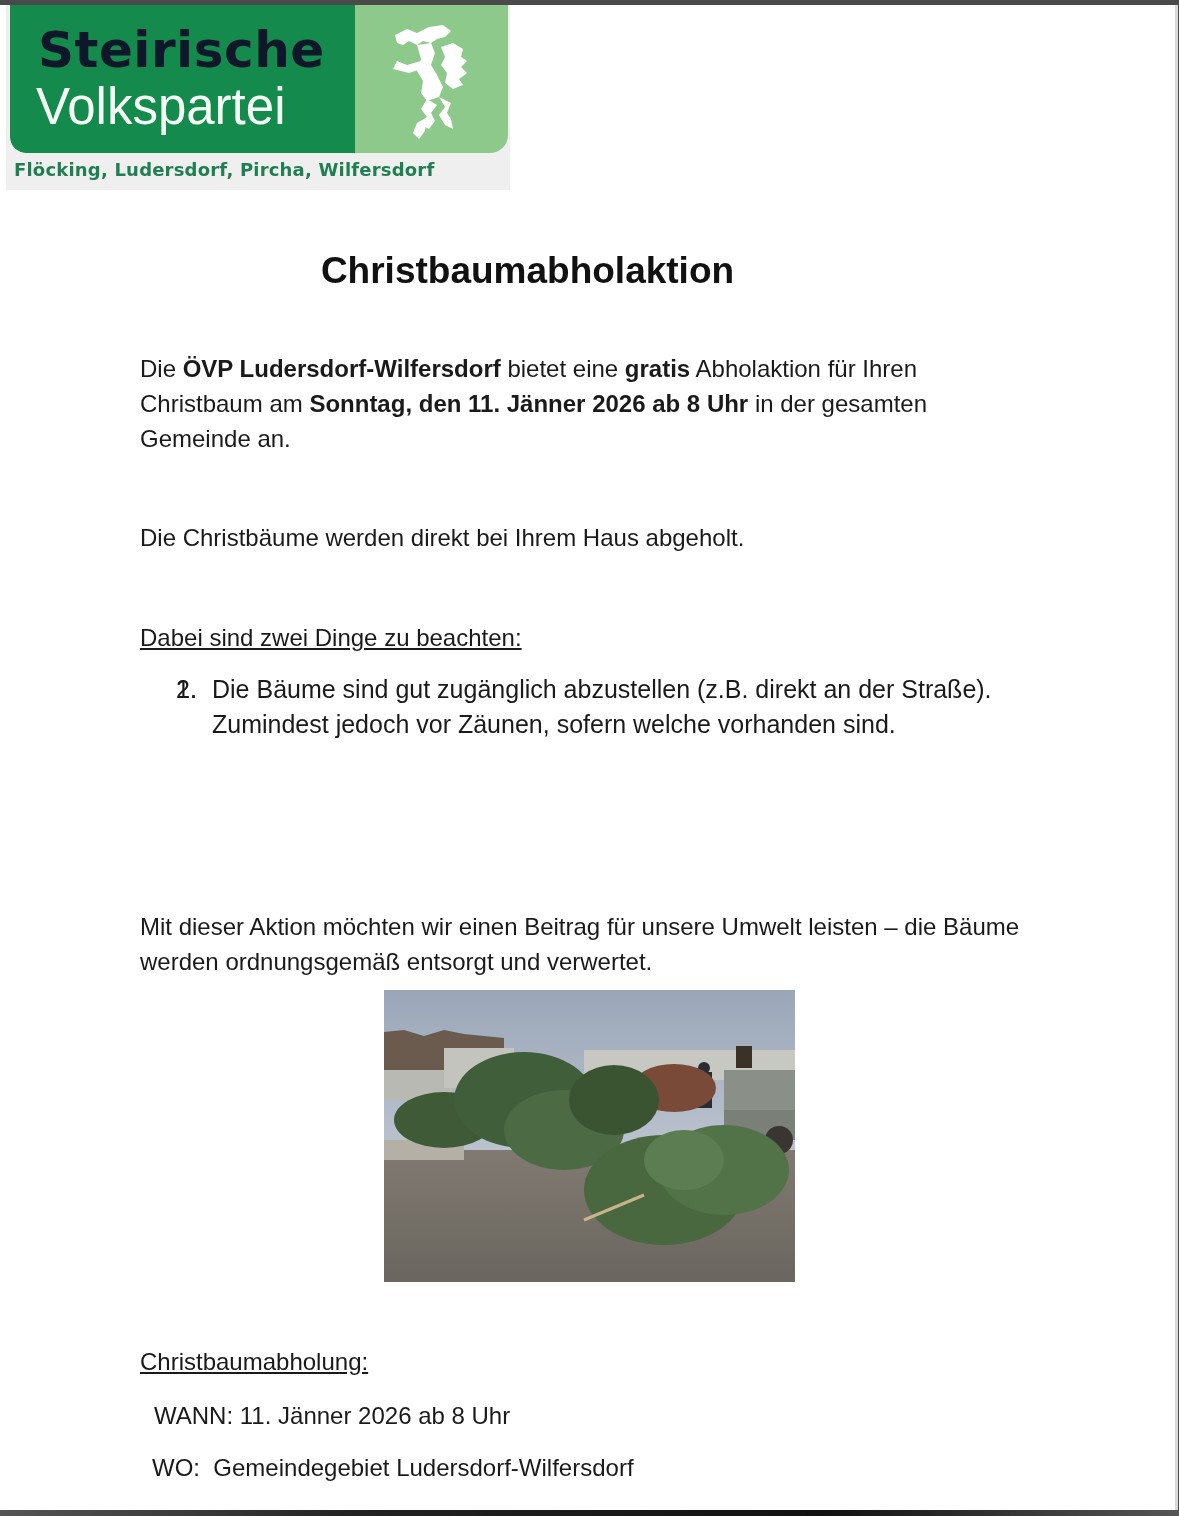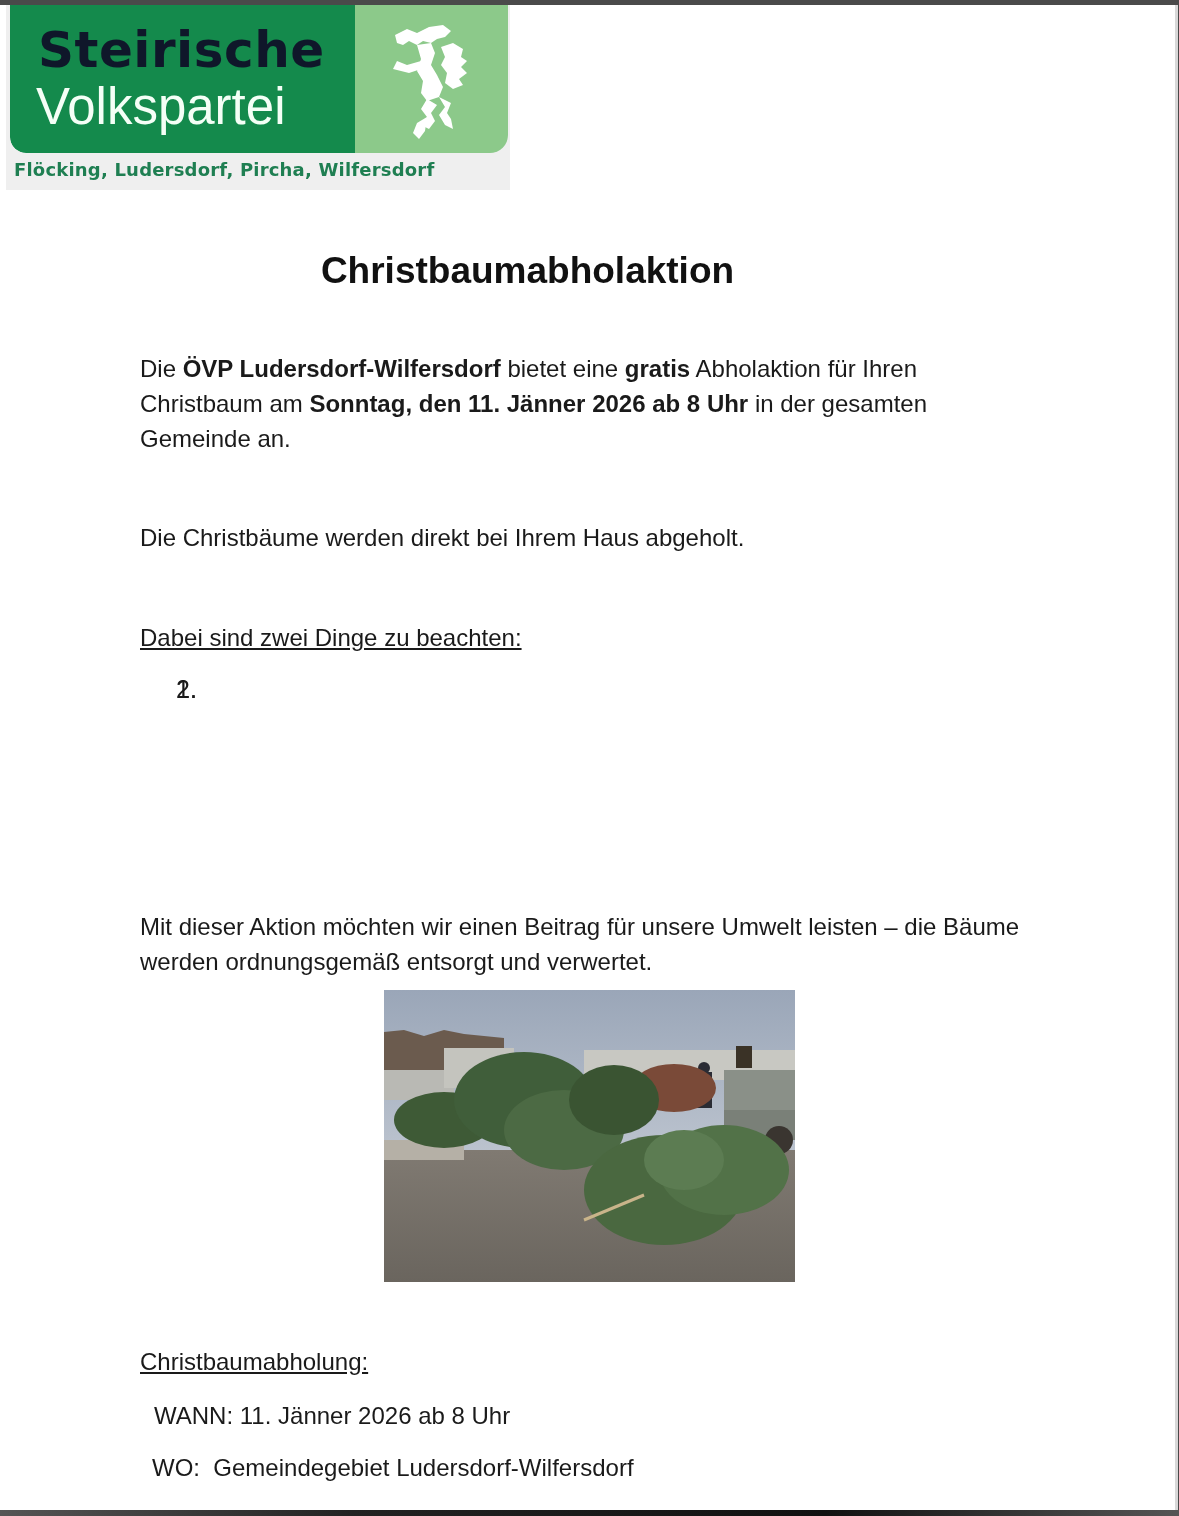--- a/index.html
+++ b/index.html
@@ -118,20 +118,21 @@
   <div class="para u" style="top: 615px;">Dabei sind zwei Dinge zu beachten:</div>
 
   <div class="para" style="top: 515px;">Die Christbäume werden direkt bei Ihrem Haus abgeholt.</div>
 
   <ol class="list">
     <li>
       <span class="num">1.</span>
     </li>
     <li>
       <span class="num">2.</span>
+      <span>Die Bäume sind gut zugänglich abzustellen (z.B. direkt an der Straße). Zumindest jedoch vor Zäunen, sofern welche vorhanden sind.</span>
     </li>
   </ol>
 
   <div class="para" style="top: 904px; width: 900px;">Mit dieser Aktion möchten wir einen Beitrag für unsere Umwelt leisten – die Bäume werden ordnungsgemäß entsorgt und verwertet.</div>
 
   <div class="photo" title="Gesammelte Christbäume auf einem Platz vor einem Lastwagen">
     <svg width="411" height="292" viewBox="0 0 411 292">
       <defs>
         <linearGradient id="sky" x1="0" y1="0" x2="0" y2="1">
           <stop offset="0" stop-color="#9aa6b8"></stop>

